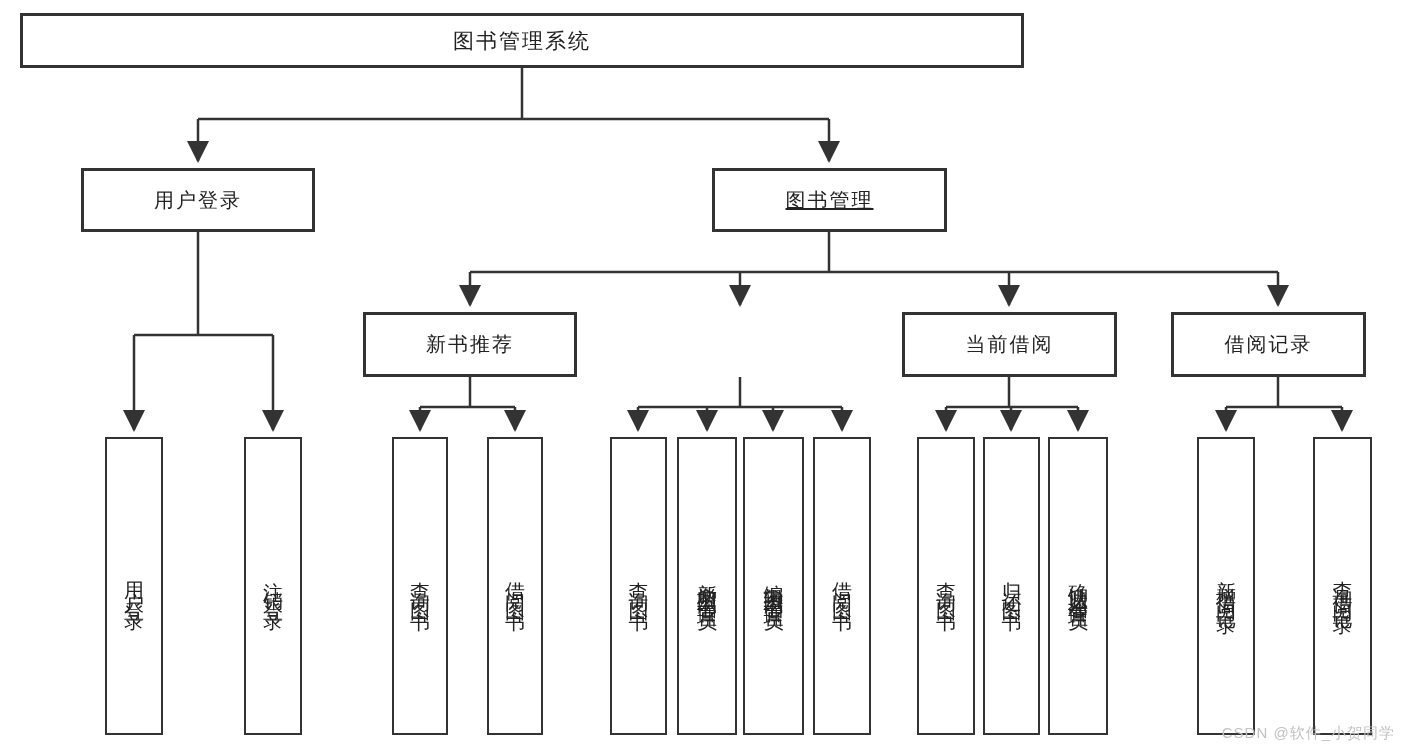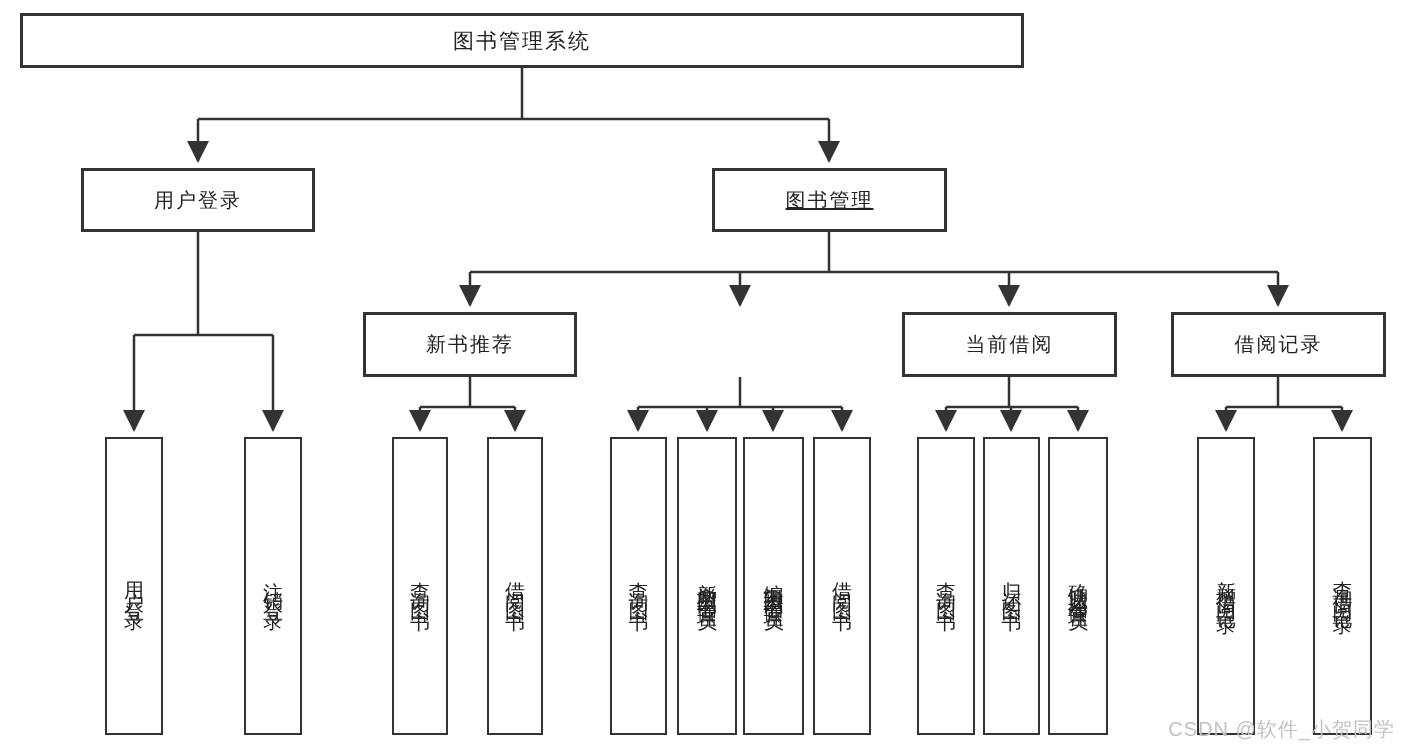--- a/index.html
+++ b/index.html
@@ -18,21 +18,21 @@
   }
   .h-node{font-size:20px;letter-spacing:2px;white-space:nowrap;}
   .root-node{font-size:21px;}
   .v-node{border-width:2.5px;font-size:20px;}
   .vtext{
     writing-mode:vertical-rl;text-orientation:mixed;
     letter-spacing:10px;line-height:1.15;
   }
   .watermark{
     position:absolute;right:10px;bottom:4px;
-    font-size:20px;letter-spacing:1px;white-space:nowrap;
+    font-size:15px;letter-spacing:1px;white-space:nowrap;
     color:var(--watermark,#c2c2c2);
     margin-top:20px;
   }
 </style>
 </head>
 <body>
 
 <div class="canvas">
 
   <svg class="edges" viewBox="0 0 1405 747">
@@ -93,21 +93,21 @@
   <div class="node h-node" style="left:712px;top:168px;width:235px;height:64px;text-decoration:underline;">
     <span>图书管理</span>
   </div>
 
   <div class="node h-node" style="left:363px;top:312px;width:214px;height:65px;">
     <span>新书推荐</span>
   </div>
   <div class="node h-node" style="left:902px;top:312px;width:215px;height:65px;">
     <span>当前借阅</span>
   </div>
-  <div class="node h-node" style="left:1171px;top:312px;width:215px;height:65px;">
+  <div class="node h-node" style="left:1171px;top:312px;width:195px;height:65px;">
     <span>借阅记录</span>
   </div>
 
   <div class="node v-node" style="left:105px;top:437px;width:58px;height:298px;">
     <span class="vtext">用户登录</span>
   </div>
   <div class="node v-node" style="left:244px;top:437px;width:58px;height:298px;">
     <span class="vtext">注销登录</span>
   </div>
 

